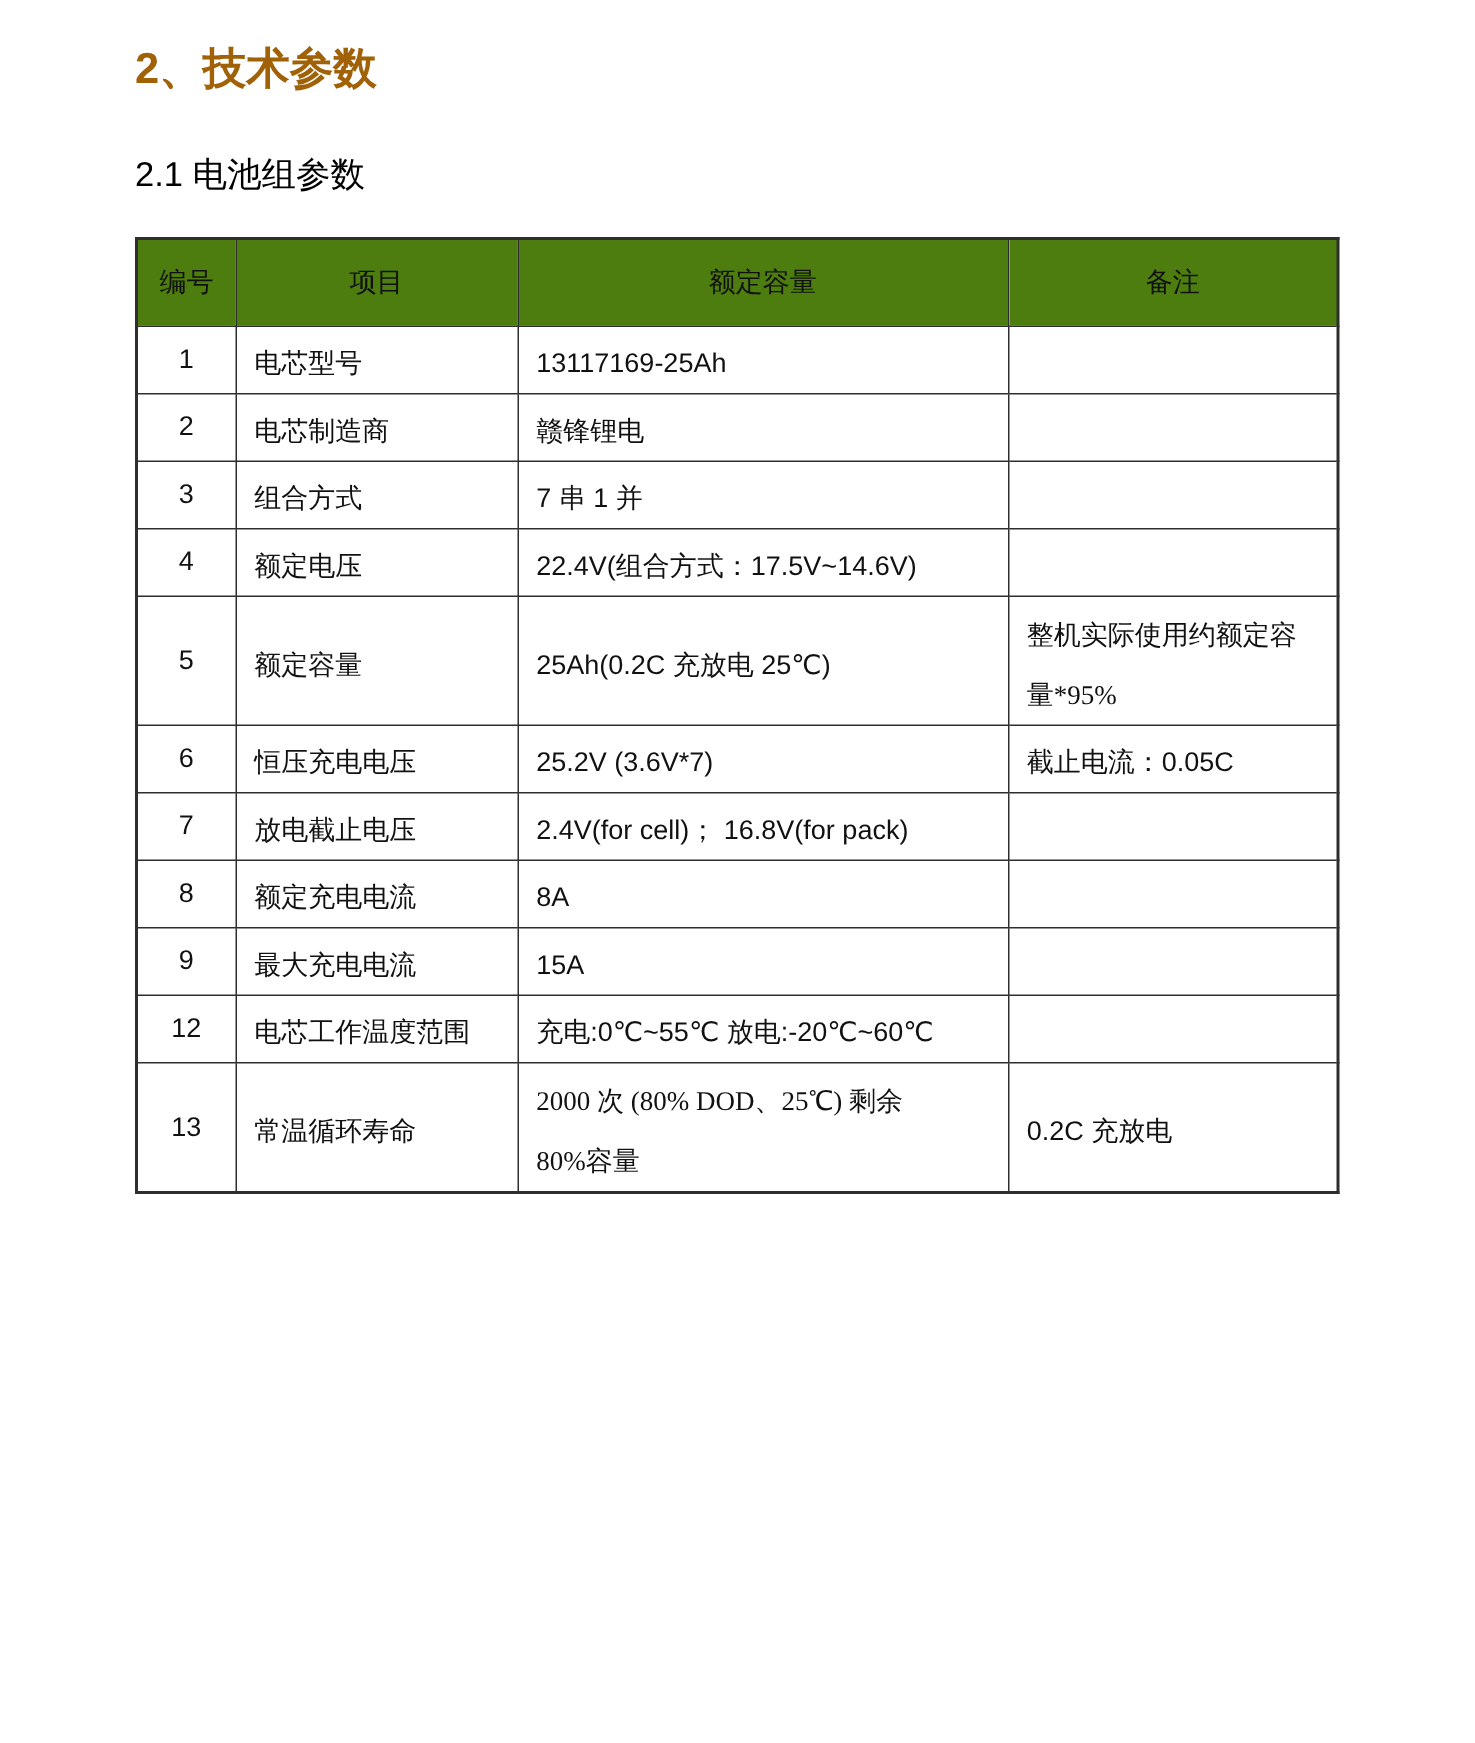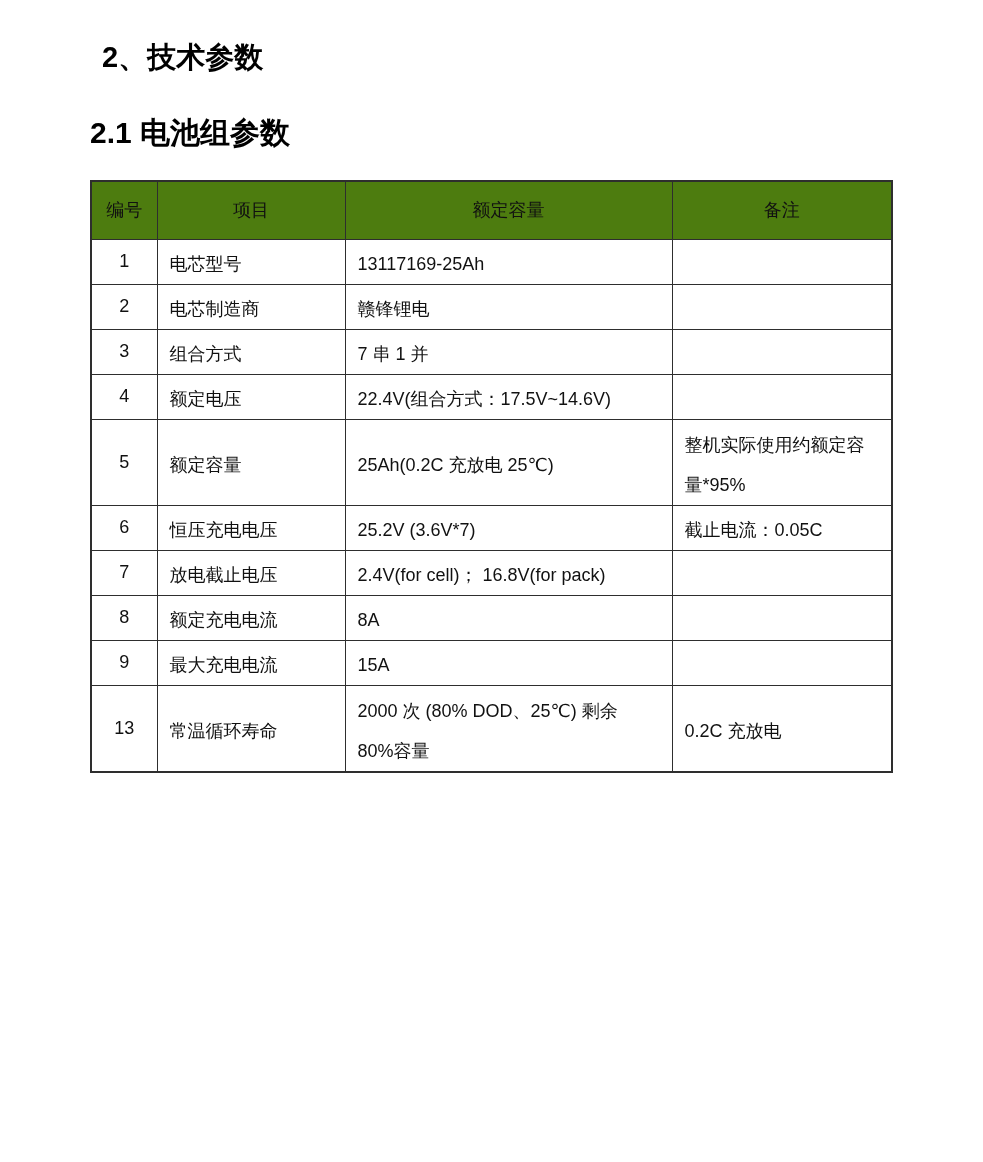--- a/index.html
+++ b/index.html
@@ -13,26 +13,26 @@
     font-family: "Liberation Sans", "DejaVu Sans", sans-serif;
     color: #111111;
     box-sizing: border-box;
   }
   .page {
     padding: 26px 90px 0 90px;
   }
   .doc-title {
     font-size: 29px;
     font-weight: bold;
-    margin: 12px;
-    color: #000000;
+    margin: 0;
+    color: #a16207;
   }
   .section-title {
-    font-size: 30px;
-    font-weight: bold;
+    font-size: 23px;
+    font-weight: normal;
     margin: 35px 0 26px 0;
     color: #000000;
   }
   table.params {
     border-collapse: collapse;
     table-layout: fixed;
     width: 801px;
     border: 2px solid #2e2e2e;
   }
   table.params th,
@@ -58,20 +58,21 @@
   td.cell-item, td.cell-spec, td.cell-note {
     text-align: left;
     padding: 5px 6px 0 12px;
   }
   tr.tall td {
     height: 86px;
   }
   td.wrap {
     white-space: pre-line;
     line-height: 40px;
+    font-family: Liberation Serif, serif;
   }
 </style>
 </head>
 <body>
 
 <div class="page">
   <h1 class="doc-title">2、技术参数</h1>
   <h2 class="section-title">2.1 电池组参数</h2>
 
   <table class="params">
@@ -138,20 +139,26 @@
         <td class="cell-item">额定充电电流</td>
         <td class="cell-spec">8A</td>
         <td class="cell-note"></td>
       </tr>
       <tr>
         <td class="cell-no">9</td>
         <td class="cell-item">最大充电电流</td>
         <td class="cell-spec">15A</td>
         <td class="cell-note"></td>
       </tr>
+      <tr>
+        <td class="cell-no">12</td>
+        <td class="cell-item">电芯工作温度范围</td>
+        <td class="cell-spec">充电:0℃~55℃ 放电:-20℃~60℃</td>
+        <td class="cell-note"></td>
+      </tr>
       <tr class="tall">
         <td class="cell-no">13</td>
         <td class="cell-item">常温循环寿命</td>
         <td class="cell-spec wrap">2000 次 (80% DOD、25℃) 剩余
 80%容量</td>
         <td class="cell-note">0.2C 充放电</td>
       </tr>
     </tbody>
   </table>
 </div>

